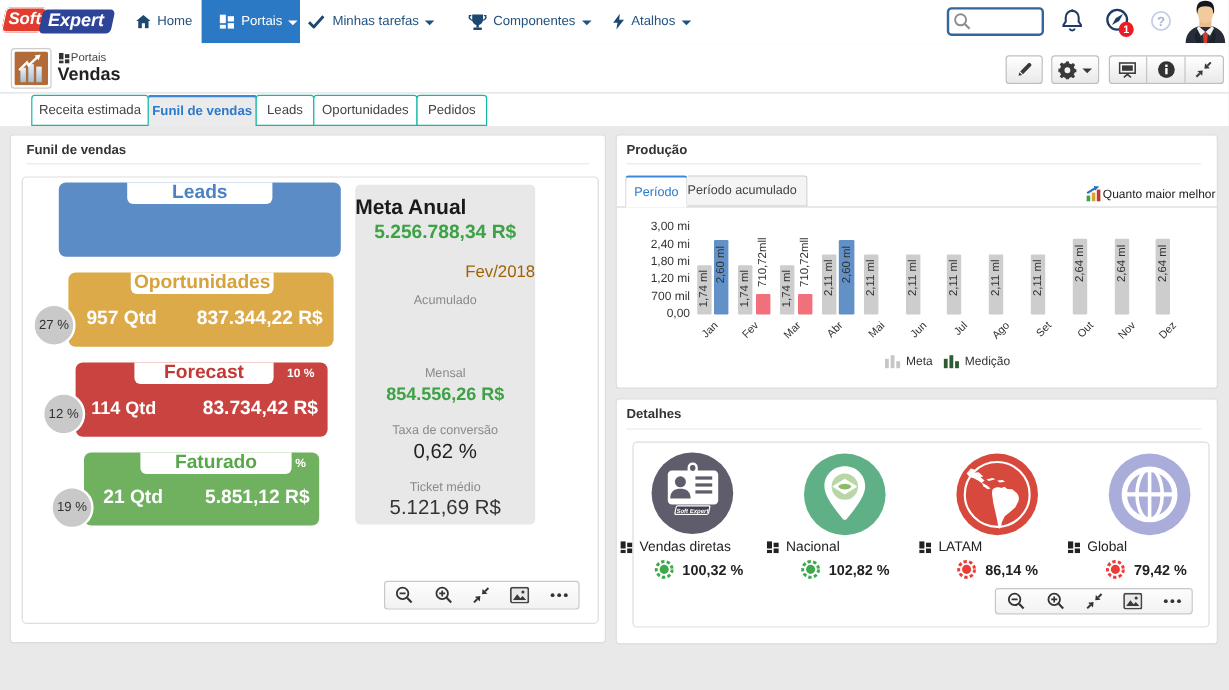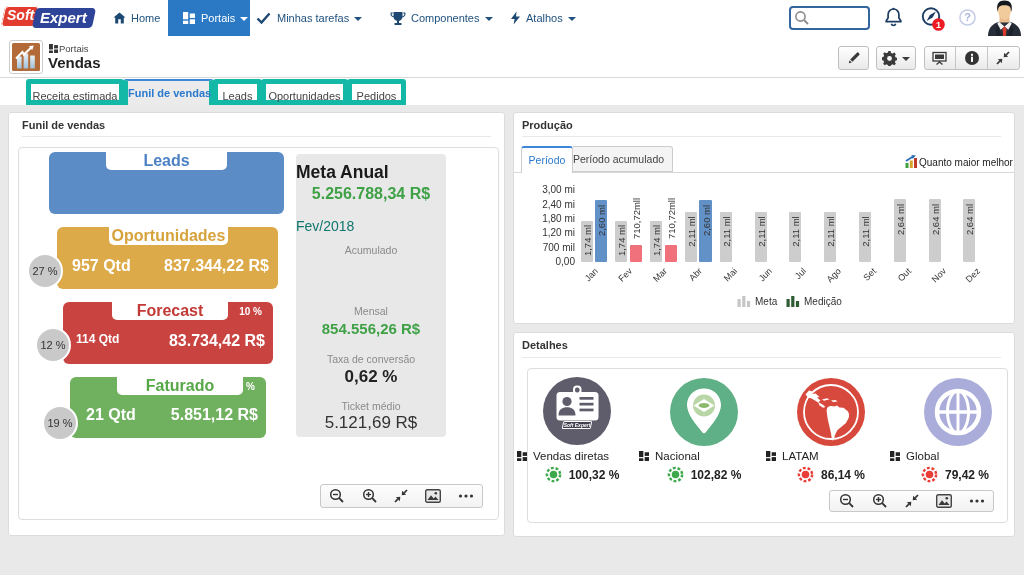--- a/index.html
+++ b/index.html
@@ -6,21 +6,21 @@
 html,body{width:1024px;height:575px}
 body{position:relative;font-family:"Liberation Sans",sans-serif;background:#e9e9e9;overflow:hidden}
 .abs{position:absolute}
 .panel{position:absolute;background:#fff;border:1px solid #dcdcdc;border-radius:3px}
 .ptitle{position:absolute;font-size:11px;font-weight:bold;color:#333}
 .psep{position:absolute;border-top:1px solid #e9e9e9}
 .ibox{position:absolute;background:#fff;border:1px solid #ddd;border-radius:4px}
 .toolbar{position:absolute;background:linear-gradient(#fdfdfd,#f2f2f2);border:1px solid #c8c8c8;border-radius:3px;display:flex;align-items:center;justify-content:space-around}
 .navitem{position:absolute;top:0;height:36px;display:flex;align-items:center;font-size:11px;color:#21527f;white-space:nowrap}
 .caret{display:inline-block;width:0;height:0;border-left:4px solid transparent;border-right:4px solid transparent;border-top:4px solid currentColor;margin-left:5px;margin-top:2px}
-.tab{position:absolute;top:79px;height:26px;background:#fff;border:5px solid #14b8a6;border-radius:3px 3px 0 0;font-size:11px;color:#444;text-align:center;line-height:24px;white-space:nowrap}
+.tab{position:absolute;top:79px;height:26px;background:#fff;border:1px solid #14b8a6;border-radius:3px 3px 0 0;font-size:11px;color:#444;text-align:center;line-height:24px;white-space:nowrap}
 .btn{position:absolute;background:linear-gradient(#ffffff,#e9e9e9);border:1px solid #bfbfbf;border-radius:3px;display:flex;align-items:center;justify-content:center}
 .fblock{position:absolute;border-radius:6px;color:#fff;font-weight:bold}
 .notch{position:absolute;top:0;height:18px;background:#fff;border-radius:0 0 5px 5px;text-align:center;font-size:16px;font-weight:bold;line-height:17px}
 .gcirc{position:absolute;width:36px;height:36px;border-radius:50%;background:#c9c9c9;border:2px solid #fff;color:#333;font-size:11px;font-weight:normal;display:flex;align-items:center;justify-content:center}
 .mlabel{position:absolute;font-size:10.5px;color:#8a8a8a;width:100%;text-align:center}
 .mgreen{position:absolute;font-size:15px;font-weight:bold;color:#3fa146;width:100%;text-align:center}
 .bar{position:absolute;border-radius:1px}
 .blabel{position:absolute;font-size:9.5px;color:#333;white-space:nowrap;transform:rotate(-90deg)}
 .xlabel{position:absolute;font-size:9px;color:#333;white-space:nowrap;transform:rotate(-45deg);transform-origin:right top}
 .dlabel{position:absolute;font-size:11.5px;color:#222;white-space:nowrap;display:flex;align-items:center;justify-content:flex-start}
@@ -195,42 +195,42 @@
 <div class="fblock" style="left:57px;top:227px;width:221px;height:62px;background:#dcaa49">
   <div class="notch" style="left:52px;width:119px;color:#d6a23a">Oportunidades</div>
   <div class="abs" style="left:15px;top:30px;font-size:16px">957 Qtd</div>
   <div class="abs" style="right:9px;top:30px;font-size:16px">837.344,22 R$</div>
 </div>
 <div class="gcirc" style="left:27px;top:253px">27 %</div>
 
 <div class="fblock" style="left:63px;top:302px;width:210px;height:62px;background:#c94340">
   <div class="notch" style="left:49px;width:116px;color:#c23936">Forecast</div>
   <div class="abs" style="right:11px;top:4px;font-size:10px">10 %</div>
-  <div class="abs" style="left:13px;top:30px;font-size:12px">114 Qtd</div>
+  <div class="abs" style="left:13px;top:30px;font-size:15px">114 Qtd</div>
   <div class="abs" style="right:8px;top:30px;font-size:16px">83.734,42 R$</div>
 </div>
 <div class="gcirc" style="left:35px;top:327px">12 %</div>
 
 <div class="fblock" style="left:70px;top:377px;width:196px;height:61px;background:#6fb15e">
   <div class="notch" style="left:47px;width:126px;color:#56a747">Faturado</div>
   <div class="abs" style="right:11px;top:4px;font-size:10px">7 %</div>
   <div class="abs" style="left:16px;top:29px;font-size:16px">21 Qtd</div>
   <div class="abs" style="right:8px;top:29px;font-size:16px">5.851,12 R$</div>
 </div>
 <div class="gcirc" style="left:42px;top:405px">19 %</div>
 
 <div class="abs" style="left:296px;top:154px;width:150px;height:283px;background:#e8e8e8;border-radius:4px">
   <div class="abs" style="left:0;top:8px;width:100%;font-size:17.5px;font-weight:bold;color:#1a1a1a">Meta Anual</div>
   <div class="abs" style="left:0;top:31px;width:100%;text-align:center;font-size:16px;font-weight:bold;color:#3fa146">5.256.788,34 R$</div>
-  <div class="abs" style="left:0;top:64px;width:100%;text-align:left;font-size:14px;color:#0f766e">Fev/2018</div>
+  <div class="abs" style="left:0;top:64px;width:100%;text-align:right;font-size:14px;color:#a16207">Fev/2018</div>
   <div class="mlabel" style="top:90px">Acumulado</div>
   <div class="mlabel" style="top:151px">Mensal</div>
   <div class="mgreen" style="top:166px">854.556,26 R$</div>
   <div class="mlabel" style="top:199px">Taxa de conversão</div>
-  <div class="abs" style="left:0;top:213px;width:100%;text-align:center;font-size:17px;font-weight:bold;color:#222">0,62 %</div>
+  <div class="abs" style="left:0;top:213px;width:100%;text-align:center;font-size:17px;font-weight:normal;color:#222">0,62 %</div>
   <div class="mlabel" style="top:246px">Ticket médio</div>
   <div class="abs" style="left:0;top:259px;width:100%;text-align:center;font-size:17px;color:#333">5.121,69 R$</div>
 </div>
 
 <div class="toolbar" style="left:320px;top:484px;width:163px;height:24px">
   <svg width="16" height="16" viewBox="0 0 16 16">
       <circle cx="6.5" cy="6.5" r="4.8" stroke="#333" stroke-width="1.5" fill="none"></circle>
       <line x1="10.2" y1="10.2" x2="14" y2="14" stroke="#333" stroke-width="1.8"></line>
       <line x1="4" y1="6.5" x2="9" y2="6.5" stroke="#333" stroke-width="1.4"></line>
     </svg>

